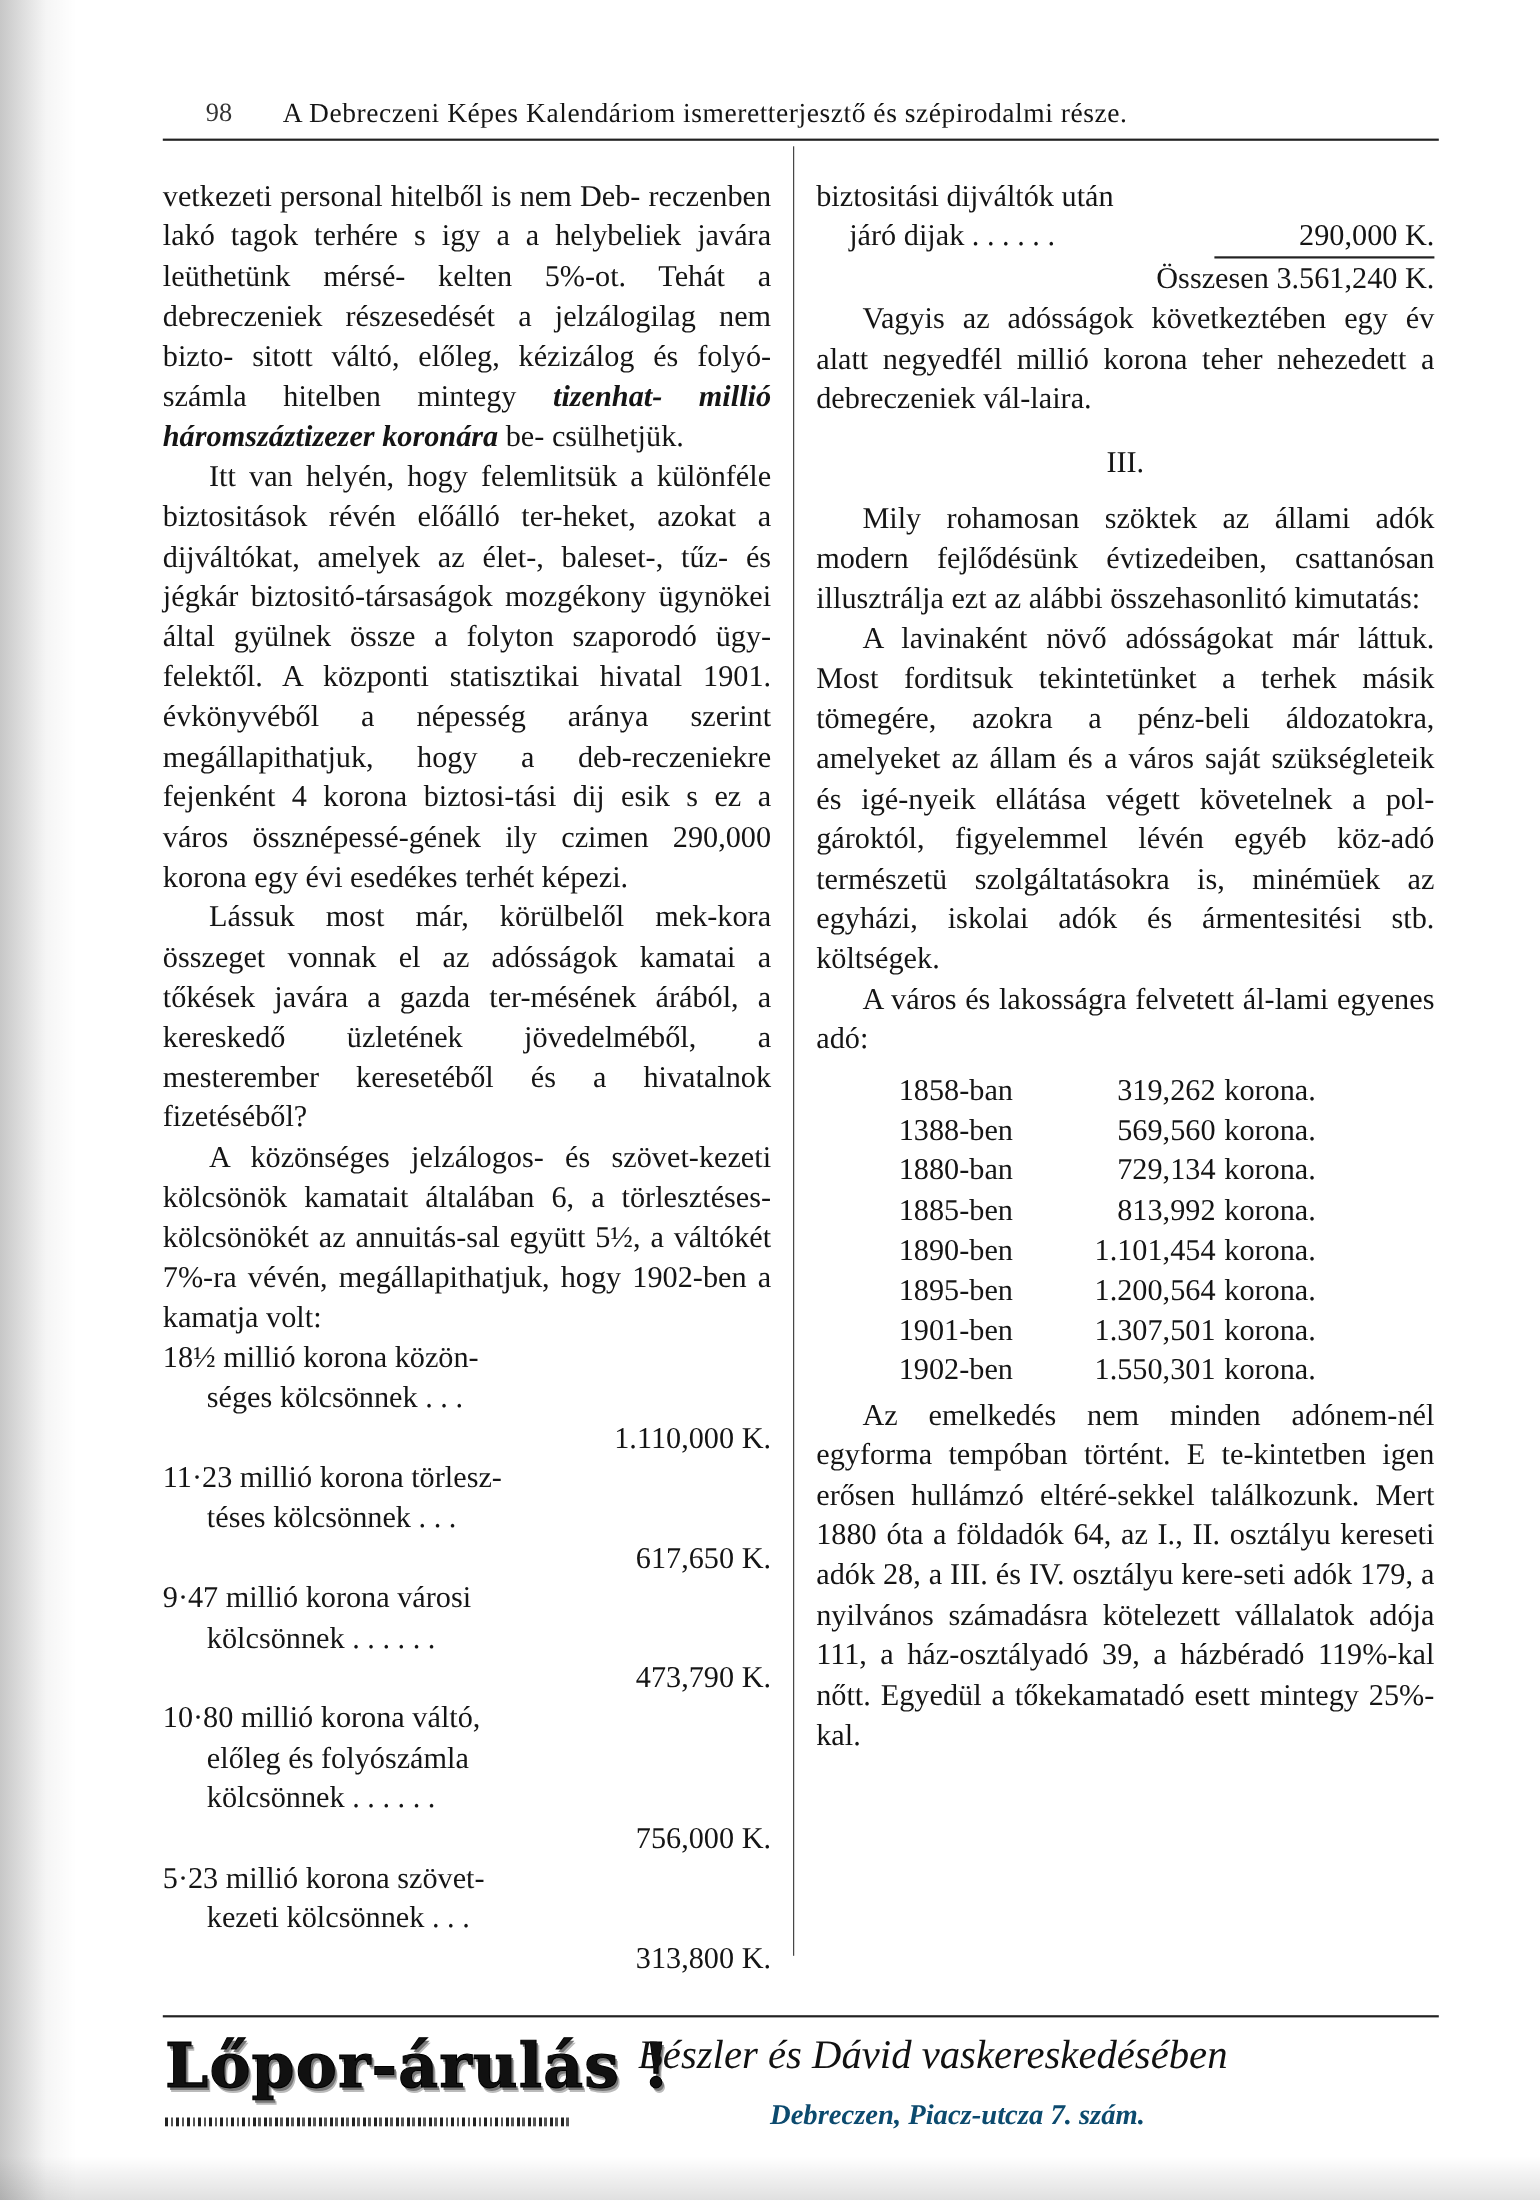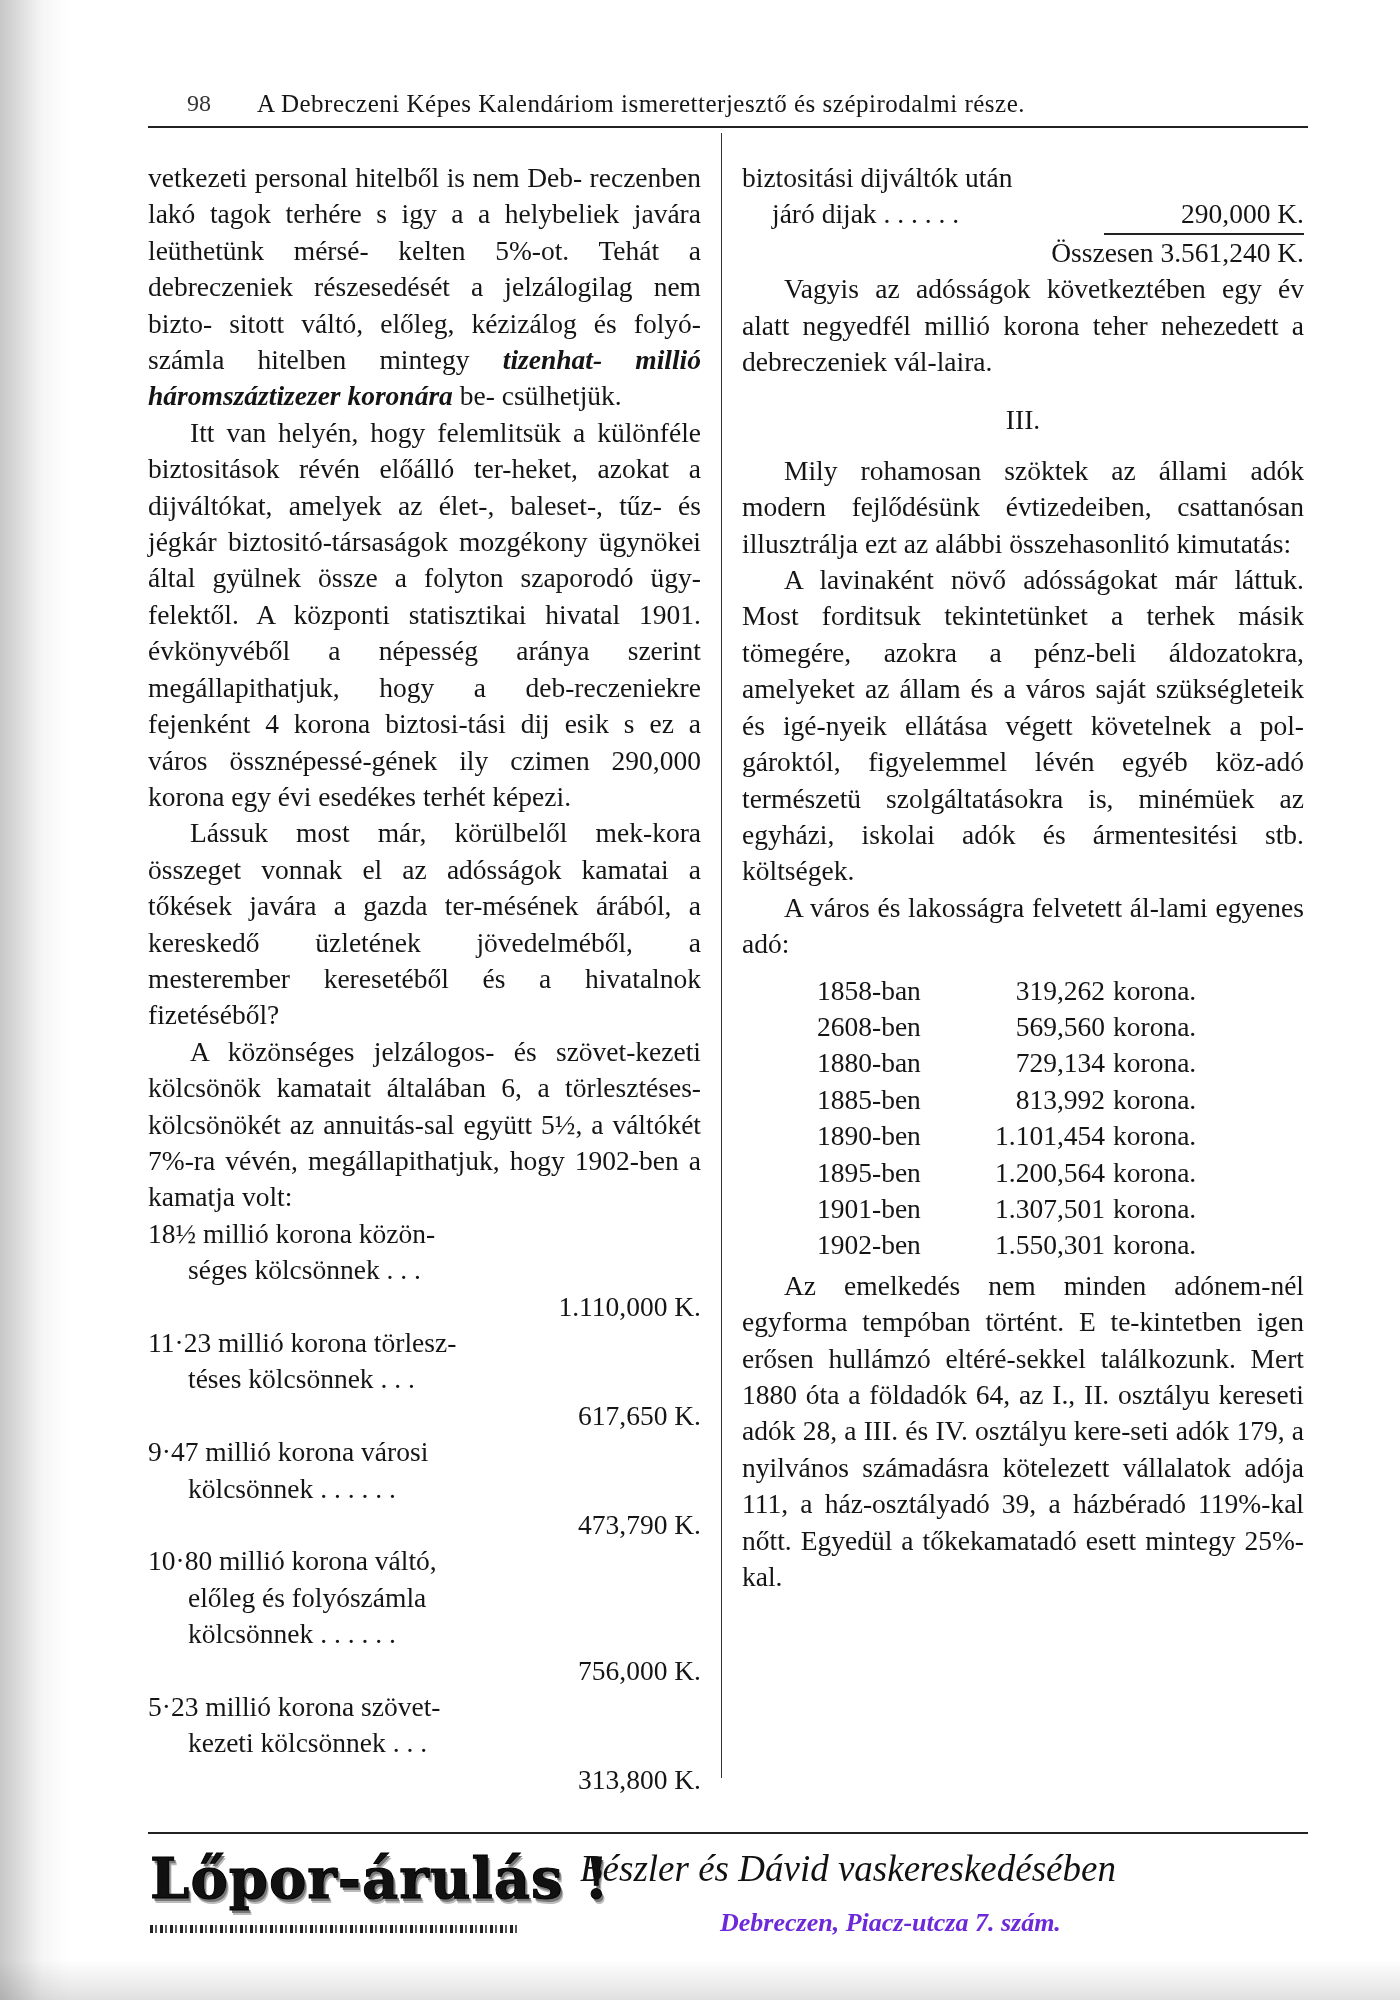--- a/index.html
+++ b/index.html
@@ -57,22 +57,22 @@
   }
   .ad-title-strip {
     position: absolute; left: 150px; top: 1925px; width: 370px; height: 8px;
     background: repeating-linear-gradient(90deg, #222 0 3px, #fff 3px 5px, #555 5px 7px, #fff 7px 10px);
   }
   .ad-firm {
     position: absolute; left: 580px; top: 1847px;
     font-family: "Liberation Serif", serif; font-style: italic; font-size: 37px; color: #111;
   }
   .ad-address {
-    position: absolute; left: 720px; top: 1908px;
-    font-family: "Liberation Serif", serif; font-style: italic; font-weight: bold; font-size: 26px; color: #6d28d9;
+    position: absolute; left: 700px; top: 1908px;
+    font-family: "Liberation Serif", serif; font-style: italic; font-weight: bold; font-size: 26px; color: #0c4a6e;
   }
 </style>
 </head>
 <body>
 
 <div class="grain-left"></div>
 <div class="grain-bottom"></div>
 
 <div class="header">
   <span class="page-no">98</span>
@@ -156,21 +156,21 @@
   <p class="indent">A lavinaként növő adósságokat már láttuk. Most forditsuk tekintetünket a terhek másik tömegére, azokra a pénz-beli áldozatokra, amelyeket az állam és a város saját szükségleteik és igé-nyeik ellátása végett követelnek a pol-gároktól, figyelemmel lévén egyéb köz-adó természetü szolgáltatásokra is, minémüek az egyházi, iskolai adók és ármentesitési stb. költségek.</p>
   <p class="indent">A város és lakosságra felvetett ál-lami egyenes adó:</p>
 
   <div class="tax-table" style="margin-top:10px">
     <div class="r">
         <span>1858-ban</span>
         <span class="v">319,262</span>
         <span>korona.</span>
       </div>
     <div class="r">
-        <span>2608-ben</span>
+        <span>1388-ben</span>
         <span class="v">569,560</span>
         <span>korona.</span>
       </div>
     <div class="r">
         <span>1880-ban</span>
         <span class="v">729,134</span>
         <span>korona.</span>
       </div>
     <div class="r">
         <span>1885-ben</span>

